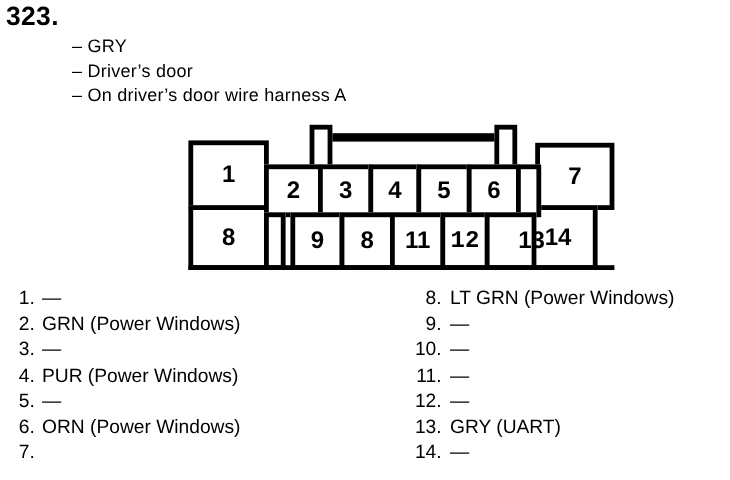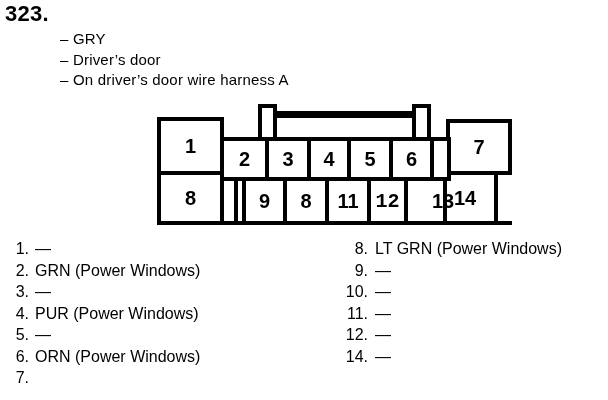--- a/index.html
+++ b/index.html
@@ -144,18 +144,22 @@
     </div>
     <div class="lrow">
       <span class="num">11.</span>
       <span class="lbl">—</span>
     </div>
     <div class="lrow">
       <span class="num">12.</span>
       <span class="lbl">—</span>
     </div>
     <div class="lrow">
+      <span class="num">13.</span>
+      <span class="lbl">GRY (UART)</span>
+    </div>
+    <div class="lrow">
       <span class="num">14.</span>
       <span class="lbl">—</span>
     </div>
   </div>
 
 </div>
 
 </body></html>

